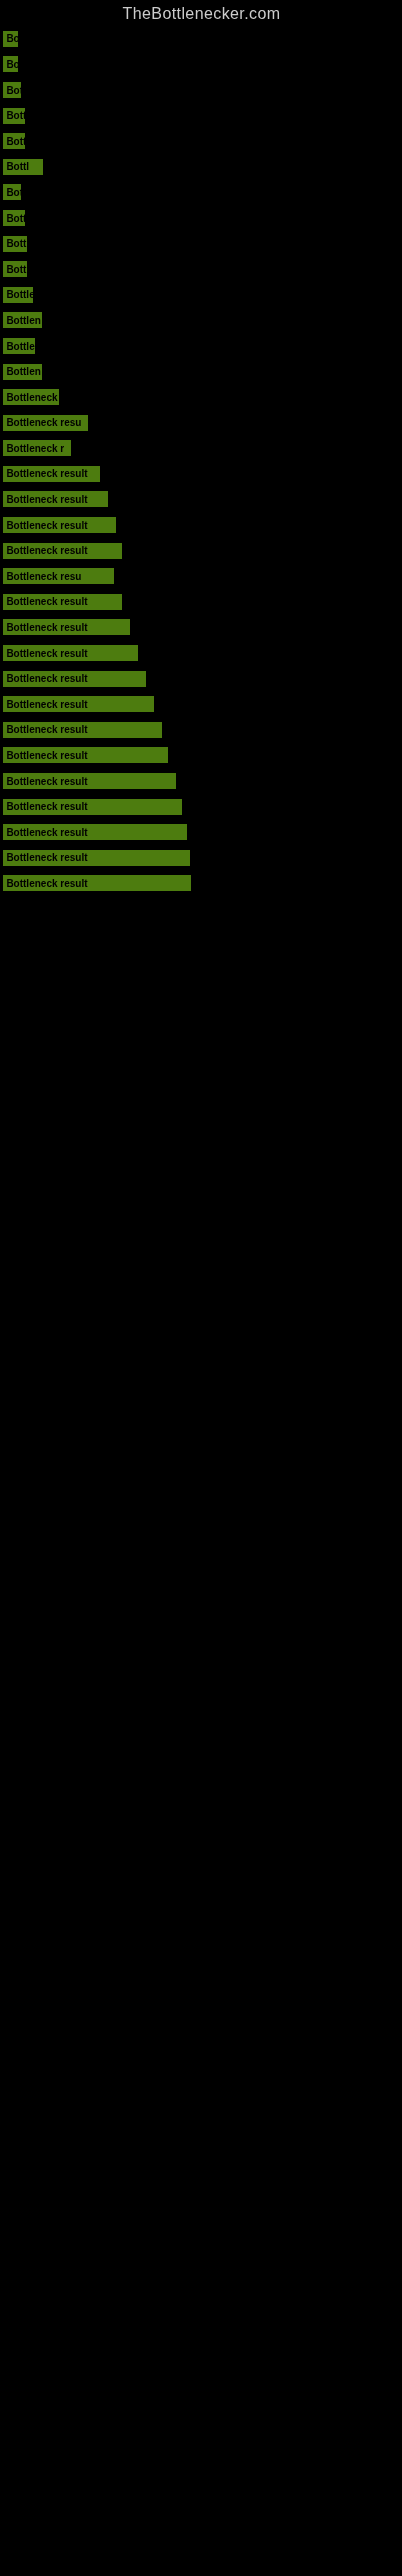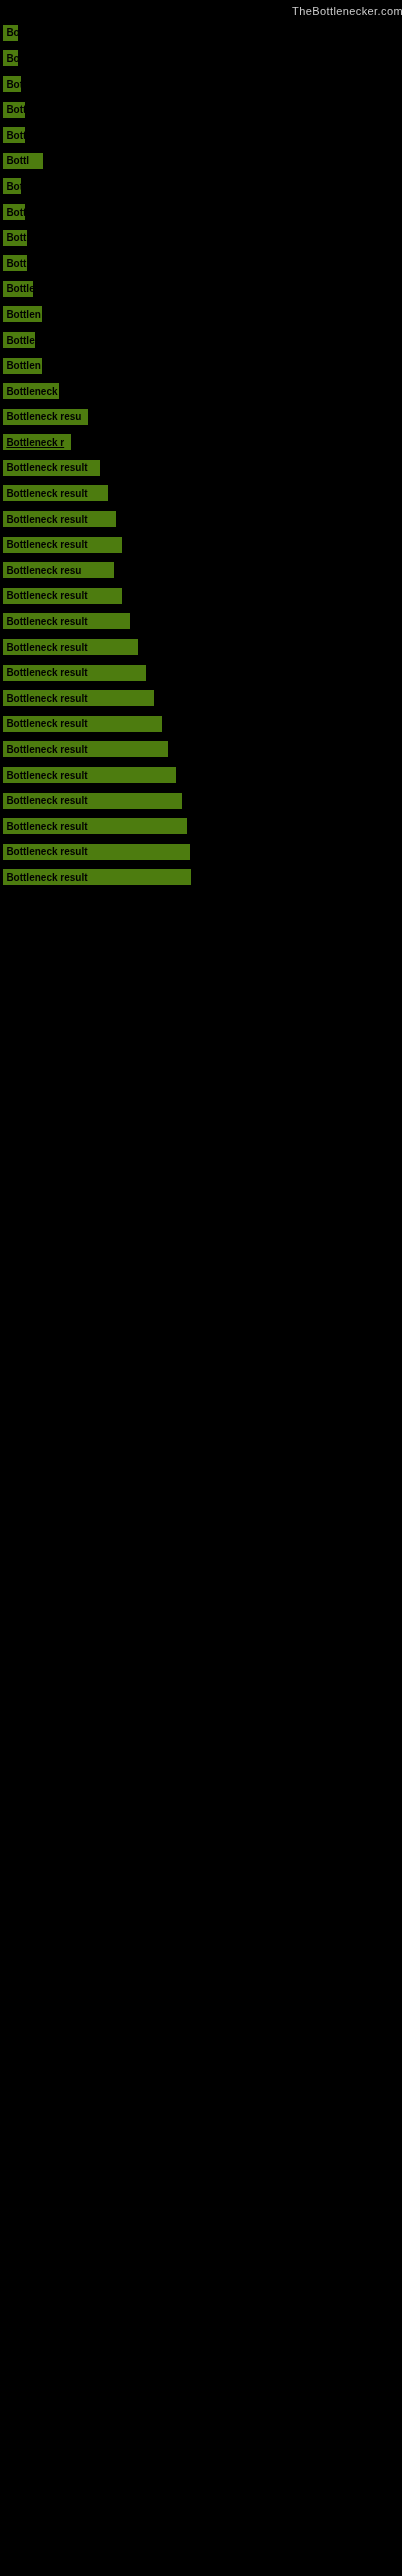--- a/index.html
+++ b/index.html
@@ -5,22 +5,22 @@
     * { margin: 0; padding: 0; box-sizing: border-box; }
     body {
       background-color: #000;
       width: 403px;
       min-height: 2576px;
       font-family: Arial, sans-serif;
       position: relative;
     }
     .site-title {
       color: #ccc;
-      font-size: 11px;
-      text-align: right;
+      font-size: 16px;
+      text-align: center;
       padding: 4.8px 0 3.2px 0;
       letter-spacing: 0.4px;
     }
     .bar-row {
       display: flex;
       align-items: center;
       margin-bottom: 0;
       padding: 4.8px 0 4.8px 3.2px;
     }
     .bar-label {
@@ -84,21 +84,21 @@
     <div class="bar-row">
       <span class="bar-label" style="width: 39px;">Bottlen</span>
     </div>
     <div class="bar-row">
       <span class="bar-label" style="width: 56px;">Bottleneck</span>
     </div>
     <div class="bar-row">
       <span class="bar-label" style="width: 85px;">Bottleneck resu</span>
     </div>
     <div class="bar-row">
-      <span class="bar-label" style="width: 68px; text-decoration: underline;">Bottleneck r</span>
+      <span class="bar-label" style="width: 68px;">Bottleneck r</span>
     </div>
     <div class="bar-row">
       <span class="bar-label" style="width: 97px;">Bottleneck result</span>
     </div>
     <div class="bar-row">
       <span class="bar-label" style="width: 105px;">Bottleneck result</span>
     </div>
     <div class="bar-row">
       <span class="bar-label" style="width: 113px;">Bottleneck result</span>
     </div>

